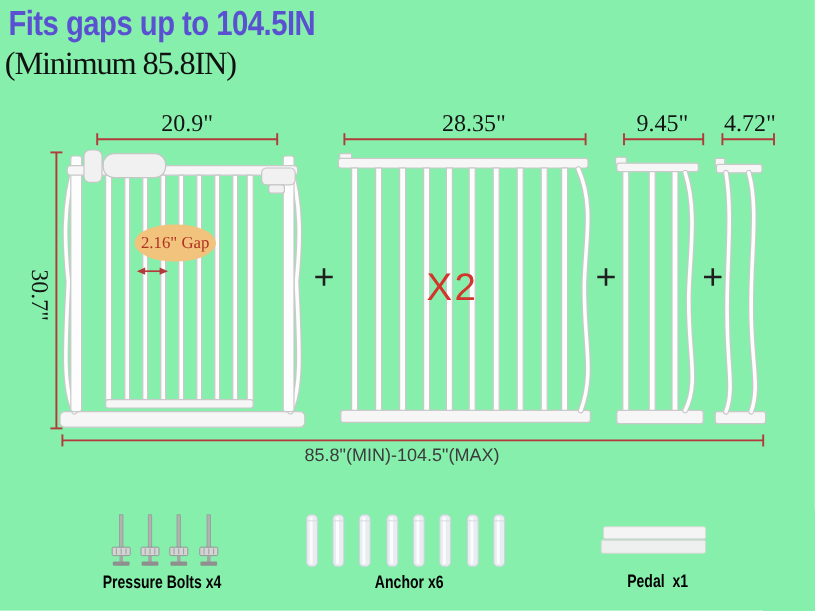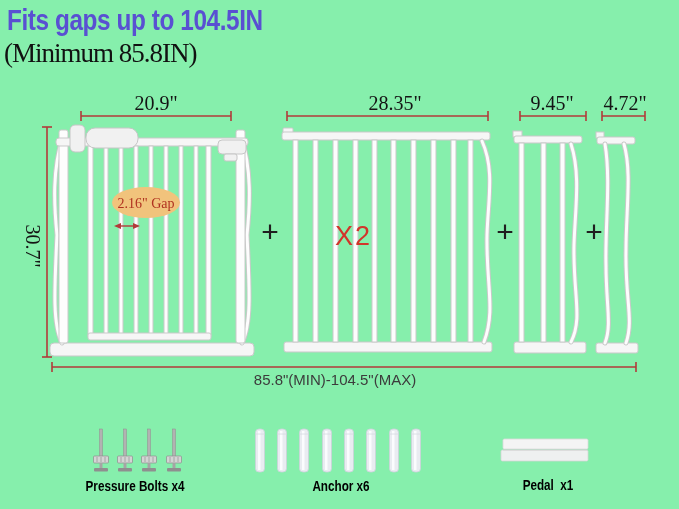--- a/index.html
+++ b/index.html
@@ -14,21 +14,21 @@
              font-size:20px;color:#141414;white-space:nowrap;}
   .dim-label-v{left:-17px;top:234px;width:100px;height:24px;line-height:24px;text-align:center;
                font-family:"Liberation Serif",serif;font-size:20px;color:#141414;
                transform:rotate(90deg);white-space:nowrap;}
   .gap-ellipse{left:112px;top:187px;width:68px;height:31px;border-radius:50%;
                background:var(--gap-ellipse-tan,#f1c37c);text-align:center;line-height:31px;}
   .gap-text{font-family:"Liberation Serif",serif;font-size:14px;color:var(--gap-text-red,#b03220);
             white-space:nowrap;}
   .plus{width:40px;height:40px;line-height:40px;text-align:center;font-size:30px;
         font-weight:400;color:#1f1f1f;top:212px;}
-  .x2{left:335px;top:221px;width:84px;font-size:27px;letter-spacing:2px;
+  .x2{left:335px;top:221px;width:84px;text-align:center;font-size:32px;letter-spacing:2px;
       color:var(--x2-red,#d2352b);}
   .total-label{left:235px;top:371px;width:200px;text-align:center;font-size:15px;
                color:var(--total-text-gray,#3c3c3c);white-space:nowrap;}
   .acc-label{top:477px;width:200px;text-align:center;font-size:15px;font-weight:700;color:#000;
              transform:scaleX(0.78);white-space:pre;}
   svg{position:absolute;left:0;top:0;}
   .bar{fill:#fdfdfd;stroke:#c9c9c9;stroke-width:1;}
   .rail{fill:#f6f6f6;stroke:#c9c9c9;stroke-width:1;}
   .handle{fill:#f1f1f1;stroke:#c6c6c6;stroke-width:1;}
   .rod-o{fill:none;stroke:#c9c9c9;stroke-width:5;stroke-linecap:round;}

